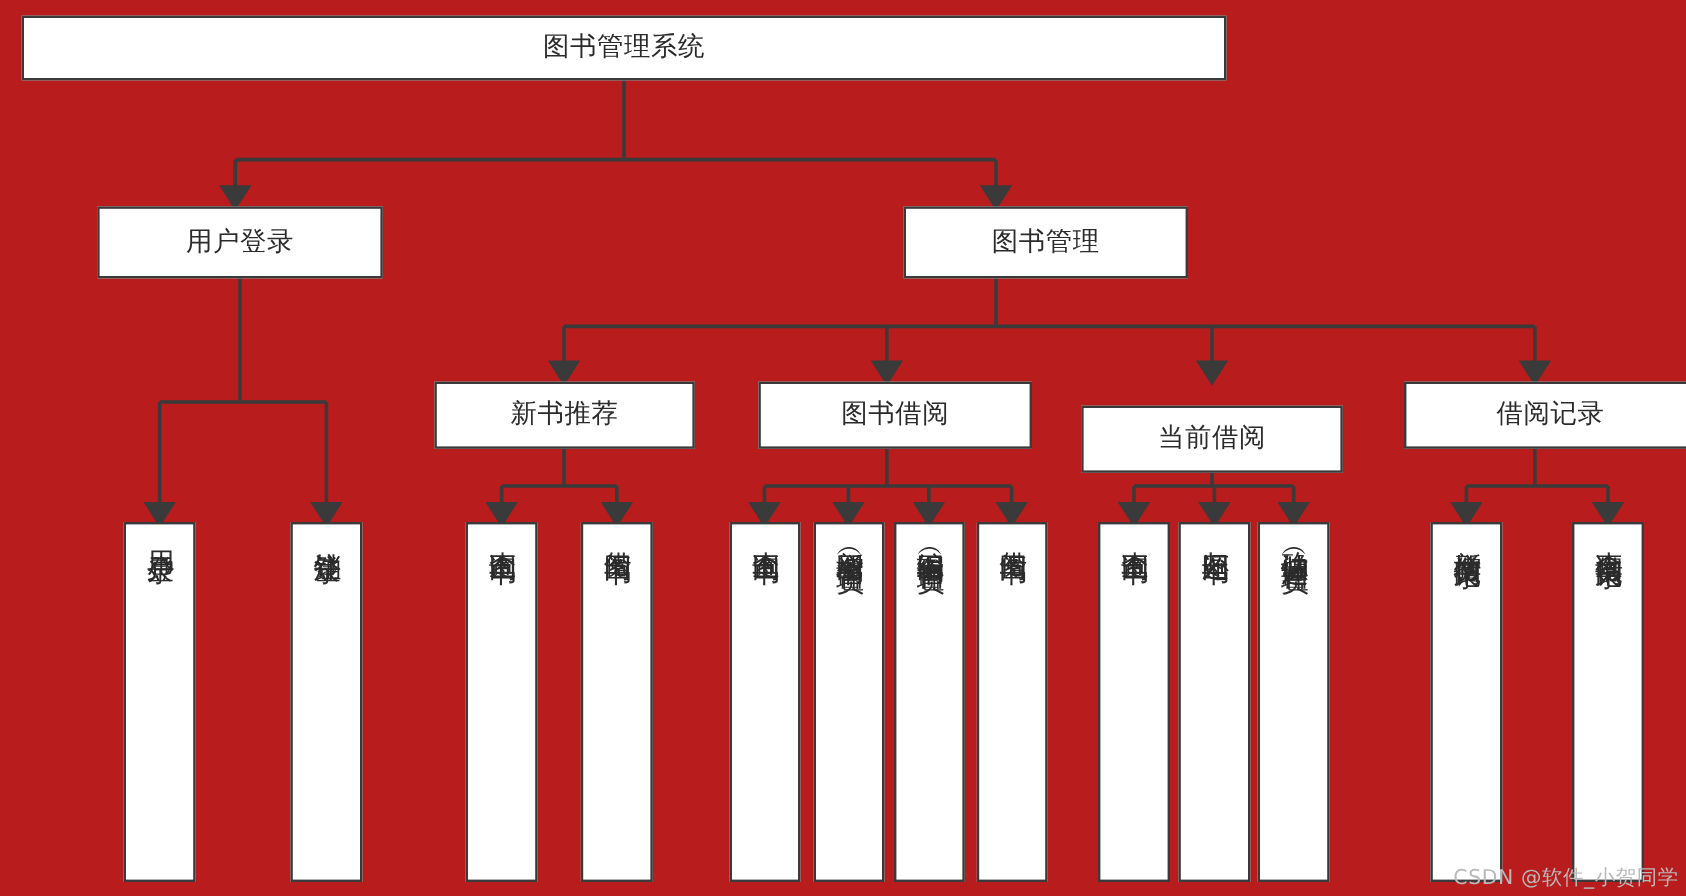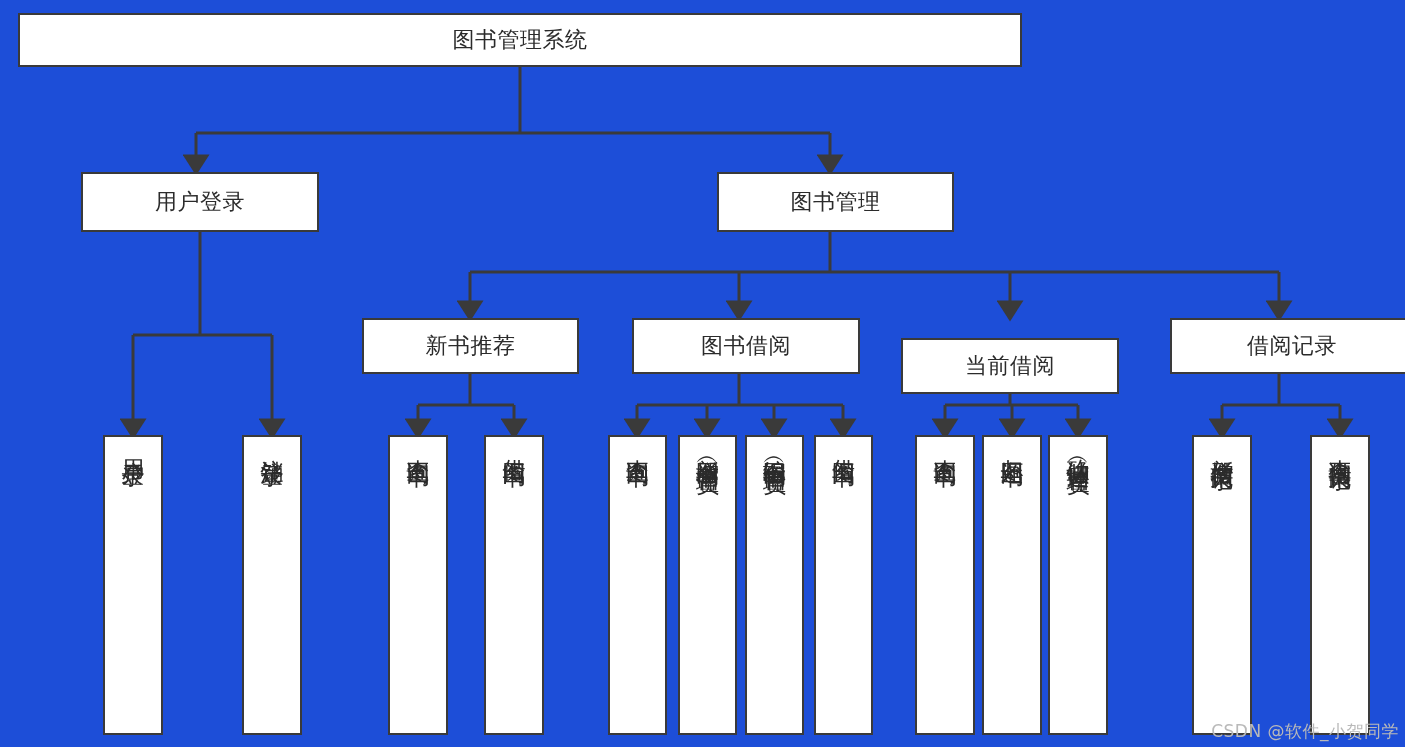--- a/index.html
+++ b/index.html
@@ -8,21 +8,21 @@
     padding: 0;
     background: #ffffff;
   }
   body {
     font-family: "DejaVu Sans", "Liberation Sans", sans-serif;
   }
   #diagram-root {
     position: relative;
     width: 1405px;
     height: 747px;
-    background: #1d4ed8;
+    background: #b91c1c;
     overflow: hidden;
   }
   .node {
     position: absolute;
     box-sizing: border-box;
     background: #ffffff;
     border: 2px solid #3a3a3a;
     display: flex;
     align-items: center;
     justify-content: center;
@@ -131,21 +131,21 @@
     </g>
   </svg>
 
   <div class="node level0 horizontal" style="left: 18px; top: 13px; width: 1004px; height: 54px;">
     <span class="node-label">图书管理系统</span>
   </div>
 
   <div class="node level1 horizontal" style="left: 81px; top: 172px; width: 238px; height: 60px;">
     <span class="node-label">用户登录</span>
   </div>
-  <div class="node level1 horizontal" style="left: 717px; top: 172px; width: 237px; height: 60px;">
+  <div class="node level1 horizontal" style="left: 753px; top: 172px; width: 237px; height: 60px;">
     <span class="node-label">图书管理</span>
   </div>
 
   <div class="node level2 horizontal" style="left: 362px; top: 318px; width: 217px; height: 56px;">
     <span class="node-label">新书推荐</span>
   </div>
   <div class="node level2 horizontal" style="left: 632px; top: 318px; width: 228px; height: 56px;">
     <span class="node-label">图书借阅</span>
   </div>
   <div class="node level2 horizontal" style="left: 901px; top: 318px; width: 218px; height: 56px; margin-top: 20px;">

